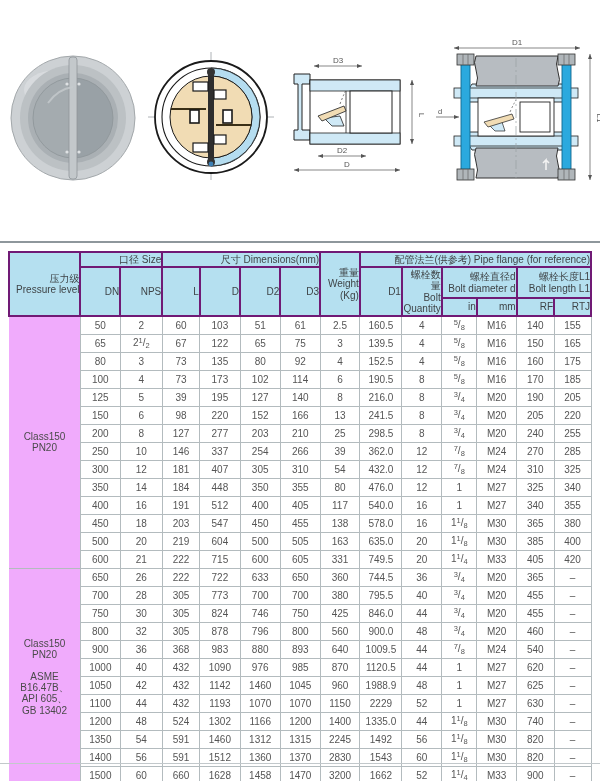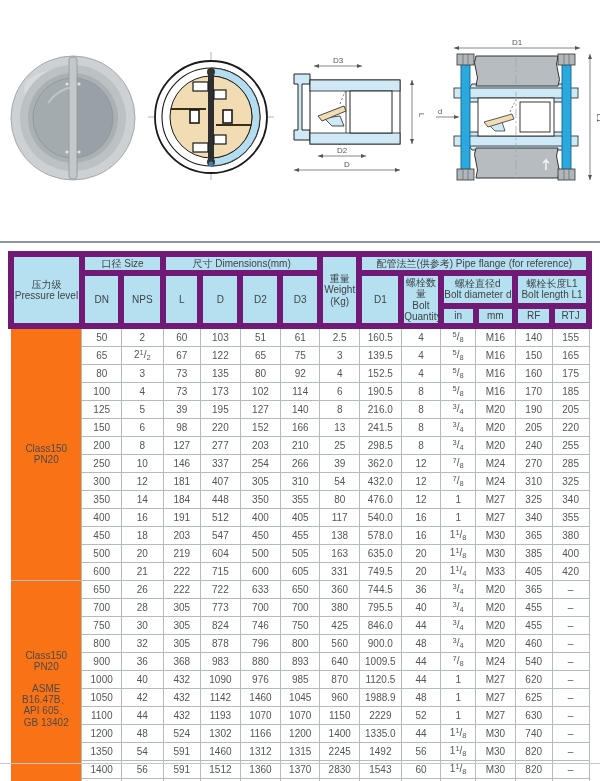--- a/index.html
+++ b/index.html
@@ -10,25 +10,25 @@
   .drawings{position:absolute;left:0;top:0;width:600px;height:242px;background:#fff;}
   .fig{position:absolute;}
   .fig svg{display:block;}
 
   .toprule{position:absolute;left:0;top:241px;width:600px;height:2px;background:#8e979c;}
   .bottomrule{position:absolute;left:0;top:763px;width:600px;height:1px;background:#c2c8cb;}
 
   
   .tablewrap{position:absolute;left:8px;top:251px;width:584px;}
   table{width:100%;border-collapse:collapse;table-layout:fixed;font-size:10px;line-height:1.12;}
-  thead th{background:#b5e0f0;border:6px solid #701a75;font-weight:normal;color:#3f4447;
-           padding:1px 0;white-space:pre-line;text-align:center;vertical-align:middle;font-size:10px;}
+  thead th{background:#b5e0f0;border:2px solid #701a75;font-weight:normal;color:#3f4447;
+           padding:1px 0;white-space:pre-line;text-align:right;vertical-align:middle;font-size:10px;}
   tbody td{border:1px solid #b3bbbe;text-align:center;vertical-align:middle;
            padding:1.5px 1px;height:14px;color:#555;font-size:10px;background:#fff;}
-  tbody td.pcell{border:none;background:#f97316;white-space:pre-line;color:#4a4a4a;font-size:10px;}
+  tbody td.pcell{border:none;background:#f0abfc;white-space:pre-line;color:#4a4a4a;font-size:10px;}
   tbody td.pcell.g1{border-bottom:1px solid #b3bbbe;}
   sup{font-size:7.5px;vertical-align:0.45em;}
   sub{font-size:7.5px;vertical-align:-0.2em;}
 </style>
 </head>
 <body>
 
 <div class="page">
 
   <div class="drawings">

